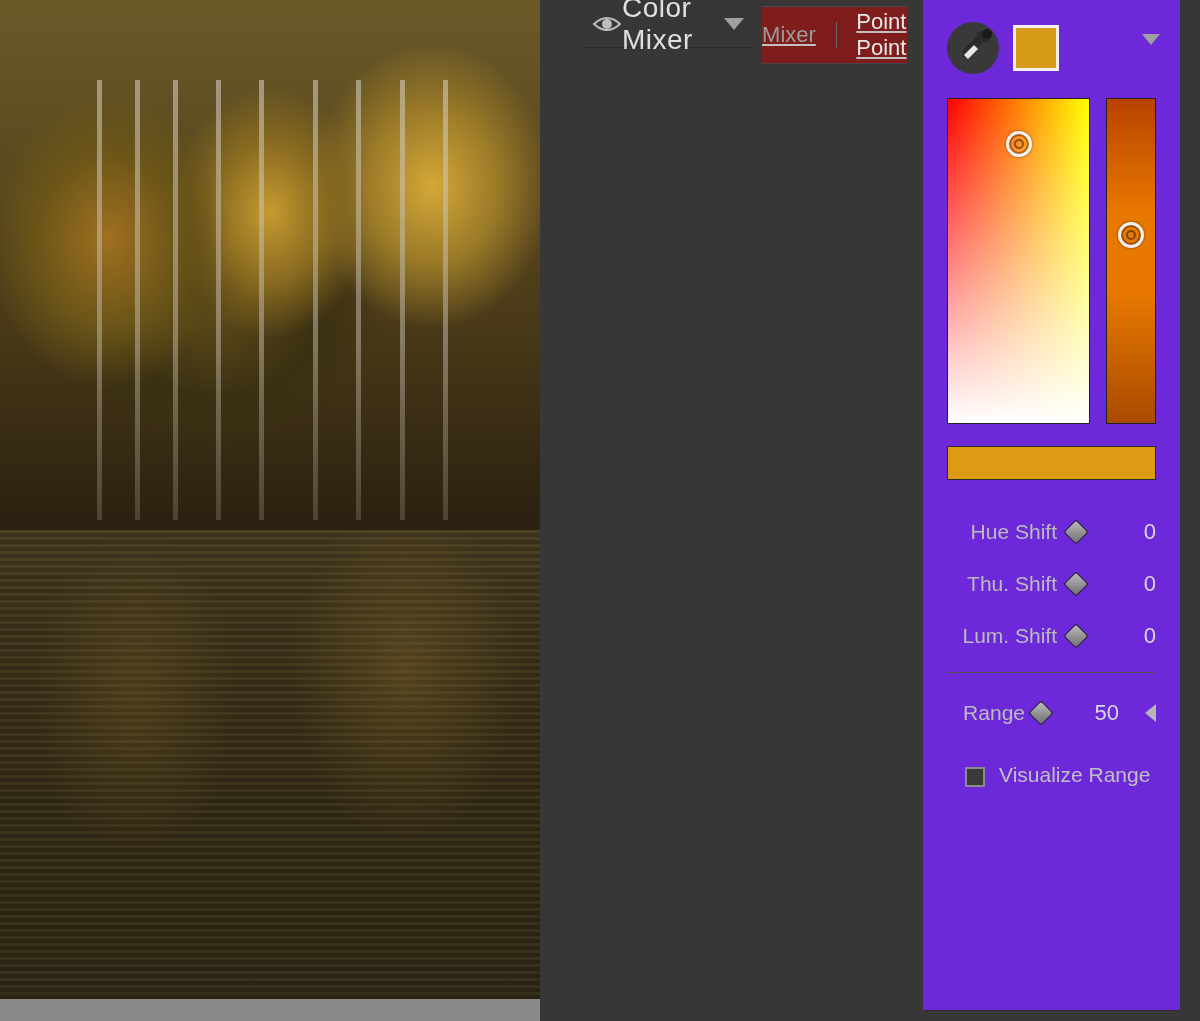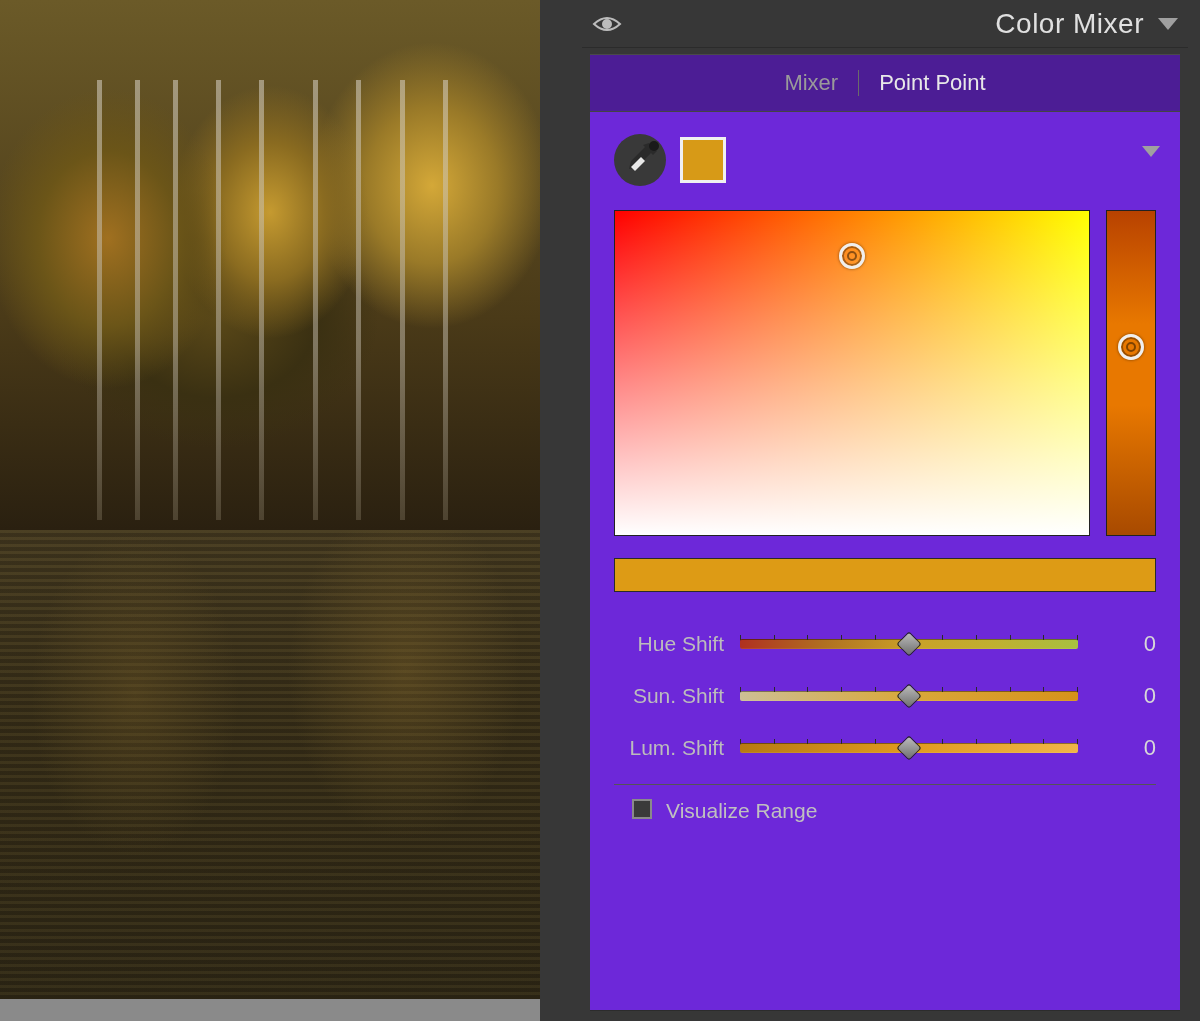--- a/index.html
+++ b/index.html
@@ -49,21 +49,21 @@
   }
 
   .gap { width: 42px; height: 1021px; background: #373737; }
 
   .panel {
     flex: 1;
     height: 1021px;
     background: #373737;
     color: #c0c0c0;
     display: flex;
-    flex-direction: column;
+    flex-direction: row;
     padding-right: 12px;
   }
 
   .panel-header {
     height: 48px;
     display: flex;
     align-items: center;
     padding: 0 10px 0 10px;
     border-bottom: 1px solid #2b2b2b;
   }
@@ -81,23 +81,24 @@
     border-left: 10px solid transparent; border-right: 10px solid transparent;
     border-top: 12px solid #a0a0a0;
   }
 
   .sub-tabs {
     height: 58px;
     display: flex; align-items: center; justify-content: center;
     gap: 20px;
     font-size: 22px;
     border-bottom: 1px solid #444;
-    background: #4c1d95;
+    background: #7f1d1d;
     margin: 6px 8px 0 8px;
     border-top: 1px solid #4a4a4a;
+    text-decoration: underline;
   }
   .sub-tabs .tab { color: #9a9a9a; cursor: pointer; }
   .sub-tabs .tab.active { color: #e8e8e8; }
   .sub-tabs .divider { width: 1px; height: 26px; background: #6a6a6a; }
 
   .body {
     background: #6d28d9;
     margin: 0 8px 10px 8px;
     padding: 14px 24px 26px 24px;
     flex: 1;
@@ -178,21 +179,22 @@
 
   .sep { height:1px; background:#555; margin: 10px 0 14px 0; }
 
   .range-expand {
     width: 0; height: 0; margin-left: 10px;
     border-top: 9px solid transparent; border-bottom: 9px solid transparent;
     border-right: 11px solid #b5b5b5;
   }
 
   .vis-row {
-    display: flex; align-items: flex-start; gap: 14px; font-size: 21px; color: #c0c0c0;
+    margin-top: 24px;
+    display: flex; align-items: flex-end; gap: 14px; font-size: 21px; color: #c0c0c0;
     padding-left: 18px;
   }
   .checkbox {
     width: 20px; height: 20px; border: 2px solid #8a8a8a; background: #3a3a3a;
   }
 </style>
 </head>
 <body>
 
 <div class="preview">
@@ -272,21 +274,21 @@
               <i></i>
               <i></i>
               <i></i>
               <i></i>
             </div>
           <div class="slider-thumb" id="thumb-hue" style="left: 50%;"></div>
         </div>
         <span class="slider-value">0</span>
       </div>
       <div class="slider-row">
-        <span class="slider-label">Sun. Shift</span>
+        <span class="slider-label">Thu. Shift</span>
         <div class="slider-track track-sat">
           <div class="ticks">
               <i></i>
               <i></i>
               <i></i>
               <i></i>
               <i></i>
               <i></i>
               <i></i>
               <i></i>
@@ -314,20 +316,28 @@
               <i></i>
               <i></i>
             </div>
           <div class="slider-thumb" id="thumb-lum" style="left: 50%;"></div>
         </div>
         <span class="slider-value">0</span>
       </div>
 
       <div class="sep"></div>
 
+      <div class="slider-row">
+        <span class="slider-label" style="width:78px">Range</span>
+        <div class="slider-track track-range">
+          <div class="slider-thumb" id="thumb-range" style="left: 50%;"></div>
+        </div>
+        <span class="slider-value">50</span>
+        <span class="range-expand"></span>
+      </div>
     </div>
 
     <div class="vis-row">
       <span class="checkbox"></span>
       <span>Visualize Range</span>
     </div>
 
   </div>
 </div>
 

